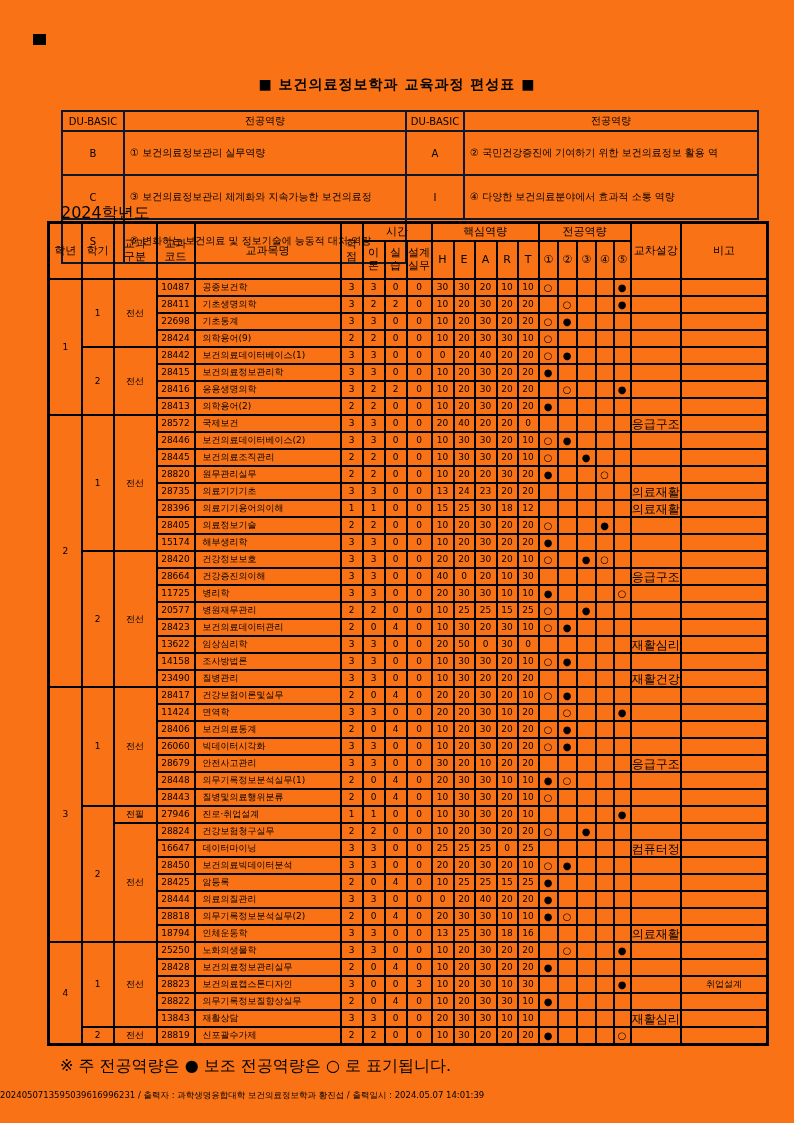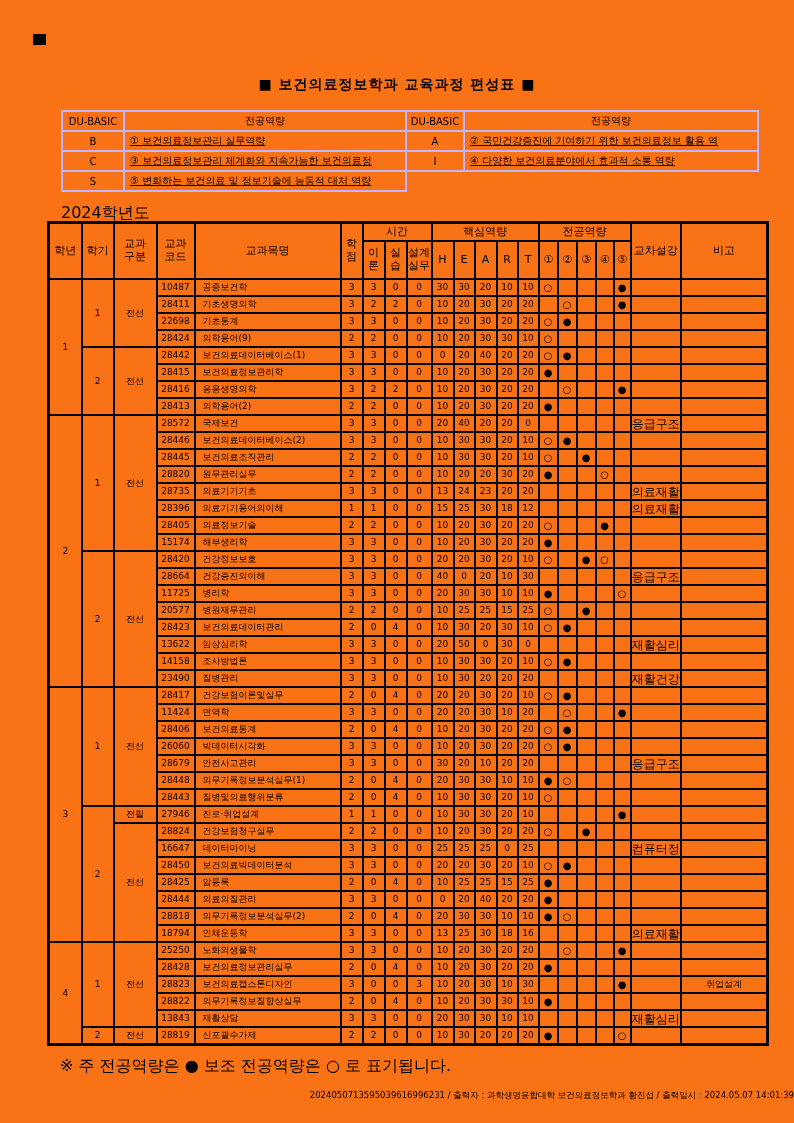--- a/index.html
+++ b/index.html
@@ -12,44 +12,44 @@
   .doc-title {
     position:absolute; top:76px; left:0; width:100%;
     text-align:center; font-size:14px; font-weight:bold; letter-spacing:1px;
   }
   
   .du-table {
     position:absolute; left:61px; top:110px; width:696px;
     border-collapse:collapse; table-layout:fixed;
   }
   .du-table td {
-    border:2px solid #c4b5fd; height:18px; font-size:10px;
+    border:2px solid #0f172a; height:18px; font-size:10px;
     text-align:center; padding:0 2px; overflow:hidden; white-space:nowrap;
   }
-  .du-table td.desc { text-align:left; padding:0 5px;text-decoration:underline; }
+  .du-table td.desc { text-align:left; padding:12px 5px; }
   .du-table td.blank { border:0; }
   .year-label { position:absolute; left:61px; top:203px; font-size:16px; }
   
   .main-table {
     position:absolute; left:47px; top:221px; width:717px;
     border-collapse:collapse; table-layout:fixed; border:3px solid #000;
   }
   .main-table th, .main-table td {
     border:2px solid #000; padding:0; font-weight:normal;
     text-align:center; overflow:hidden;
   }
   .main-table th { font-size:11px; white-space:pre-line; line-height:1.15; }
   .main-table thead tr.group-row th { height:16px; }
   .main-table thead tr.sub-row th { height:36px; }
   .main-table td { font-size:9px; height:15px; line-height:1; white-space:nowrap; }
   .main-table td.name { text-align:left; padding-left:7px; }
   .main-table td.mark { font-size:10px; }
   .main-table td.cross { font-size:12px; }
   .footnote { position:absolute; left:60px; top:1056px; font-size:16px; }
-  .print-line { position:absolute; left:0; top:1090px; width:100%; text-align:right; font-size:8.5px; }
+  .print-line { position:absolute; left:0; top:1090px; width:100%; text-align:left; font-size:8.5px; }
 </style>
 </head>
 <body>
 
 <div class="page">
 
   <div class="corner-mark"></div>
 
   <div class="doc-title">■ 보건의료정보학과 교육과정 편성표 ■</div>
 

